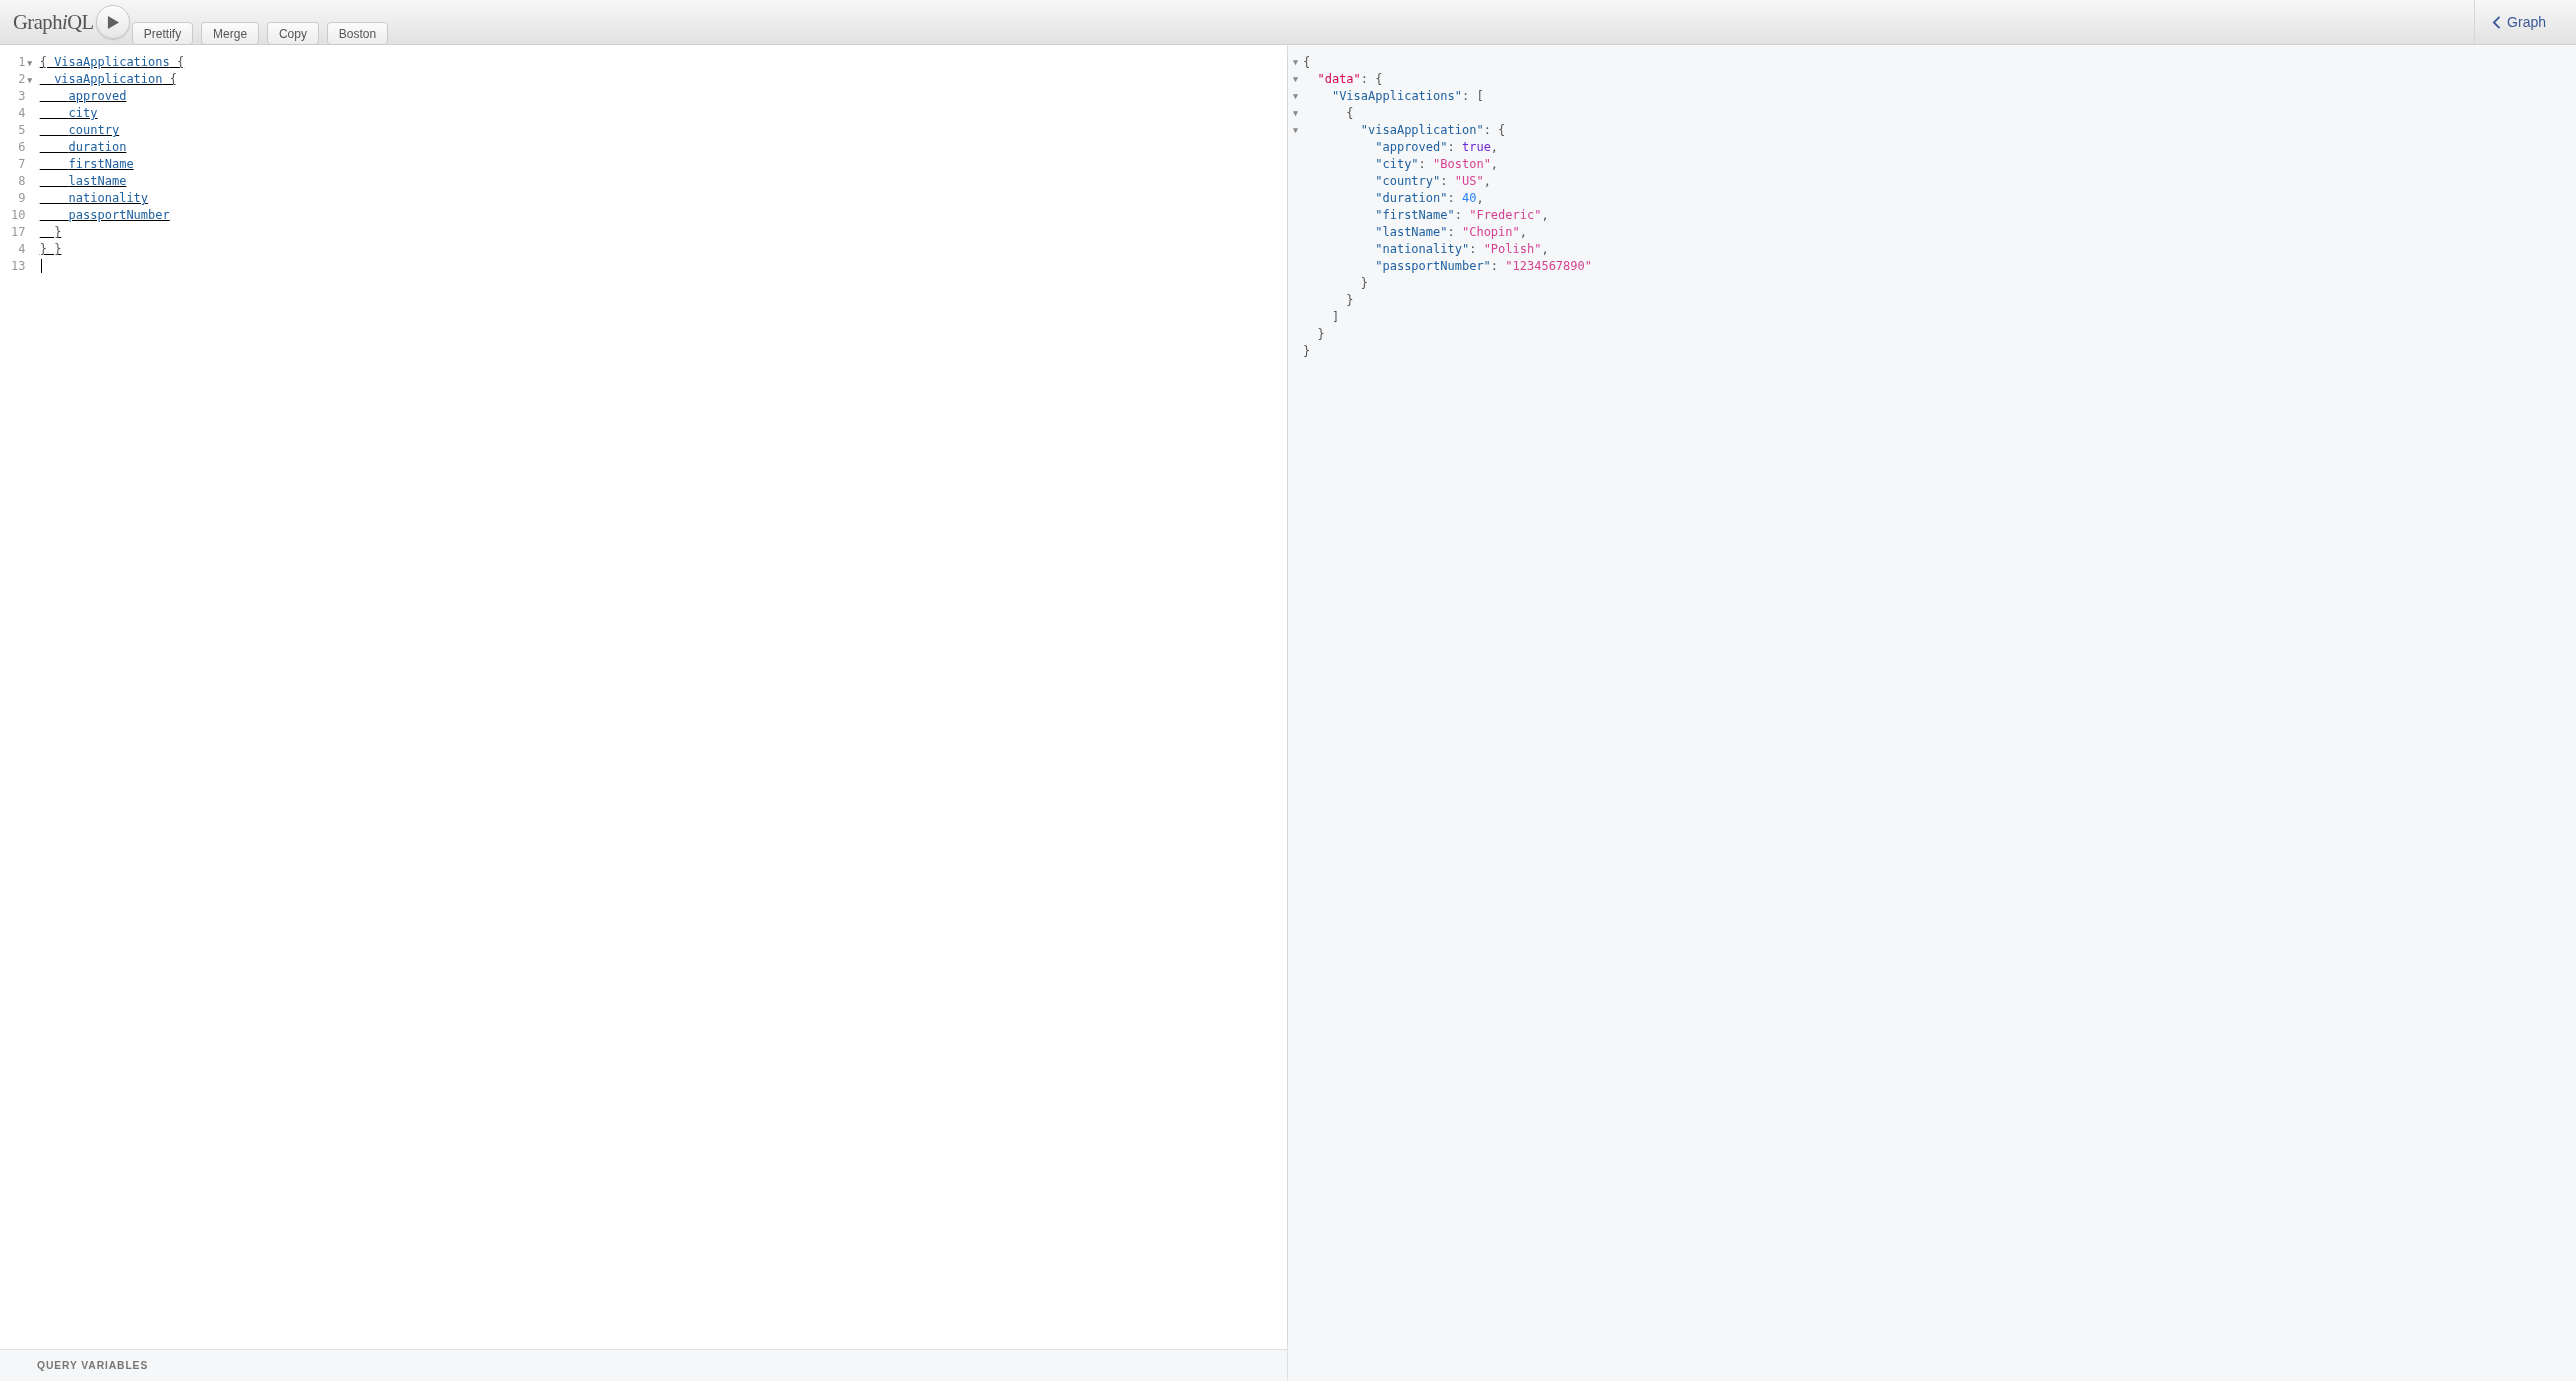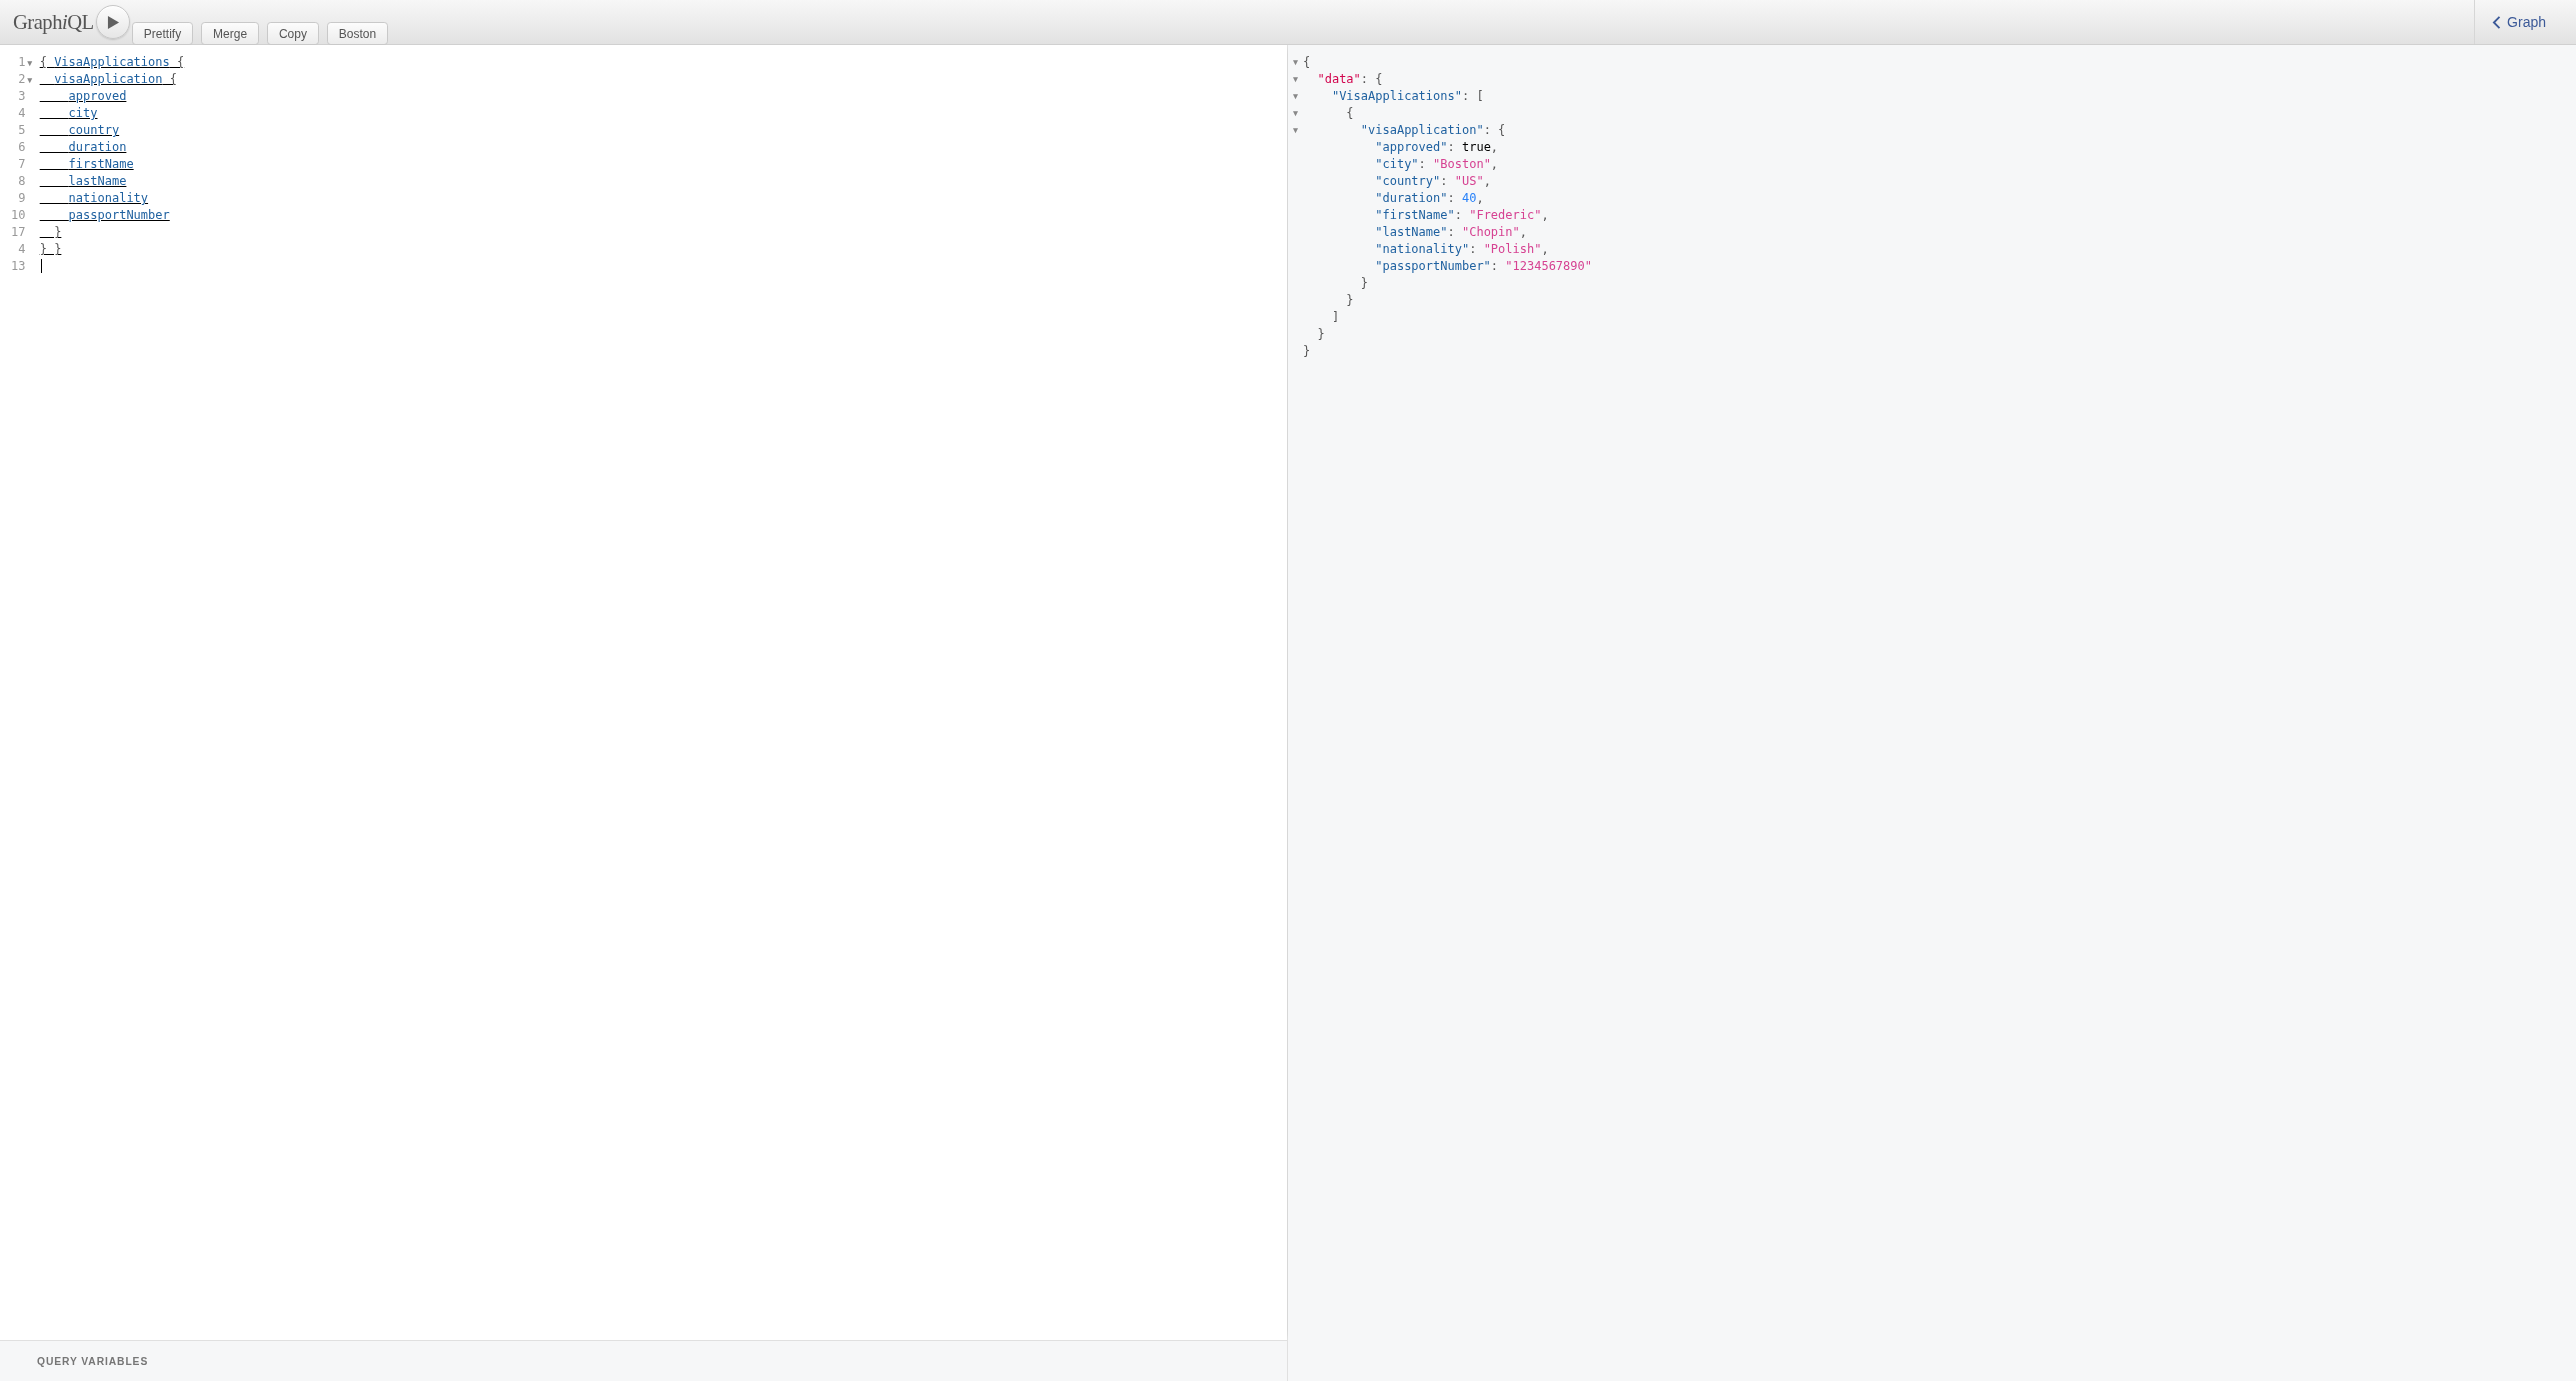--- a/index.html
+++ b/index.html
@@ -74,21 +74,21 @@
   .gutter .fold { font-size:8.4px; color:#888; transform: translateY(0.9px);}
   .code {
     font-family: Menlo, Consolas, monospace;
     font-size: 12px;
     line-height: 17px;
     white-space: pre;
     padding-left: 3.7px;
     text-decoration: underline;
   }
   .qv-bar {
-    height: 41px;
+    height: 32px;
     border-top: 0.9px solid #e0e0e0;
     background: #f6f7f8;
     font-size: 10.3px;
     letter-spacing: 0.9px;
     color: #767676;
     font-weight: 600;
     display:flex; align-items:center;
     padding-left: 37px;
     text-transform: uppercase;
     cursor: row-resize;
@@ -108,21 +108,21 @@
   .result-code { white-space: pre; }
 
   
   .kw   { color:#1f61a0; }       
   .def  { color:#1f61a0; }
   .pn   { color:#555; }          
   .key  { color:#1f61a0; }       
   .keyd { color:#d2054e; }       
   .str  { color:#d64292; }       
   .num  { color:#2882f9; }
-  .bool { color:#000000; }
+  .bool { color:#6d28d9; }
   .cursor {
     display:inline-block;
     width:0.9px; height:14px;
     background:#000;
     vertical-align:text-bottom;
     margin-left:0.9px;
   }
 </style>
 </head>
 <body>

